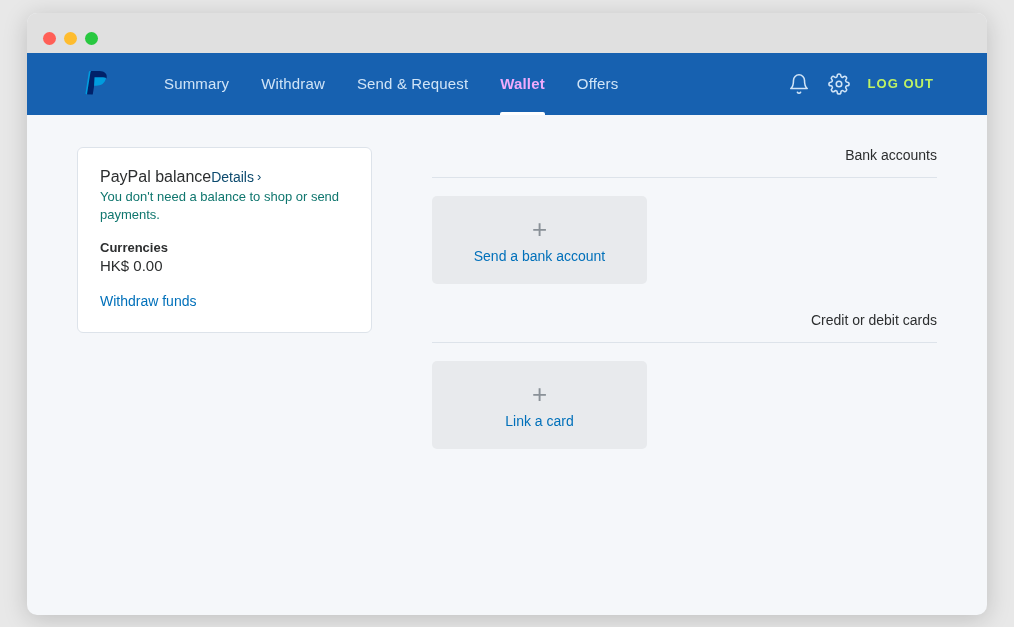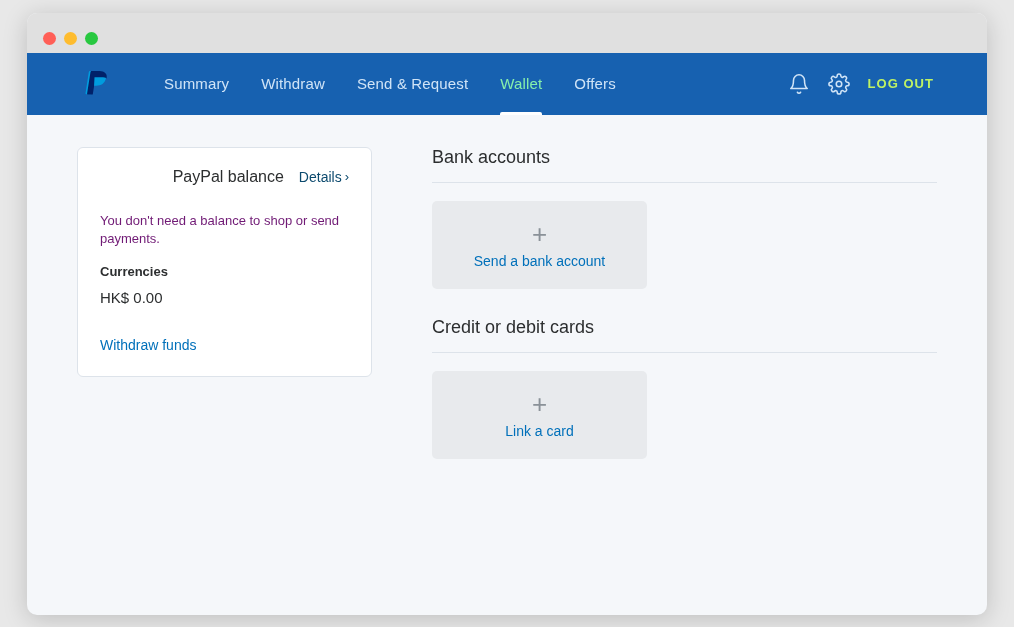--- a/index.html
+++ b/index.html
@@ -64,22 +64,22 @@
       padding: 0 16px;
       height: 62px;
       display: flex;
       align-items: center;
       cursor: pointer;
       position: relative;
       text-decoration: none;
       letter-spacing: 0.01em;
     }
     .nav-link.active {
-      color: #86efac;
-      font-weight: 400;
+      color: #f0abfc;
+      font-weight: 700;
     }
     .nav-link.active::after {
       content: '';
       position: absolute;
       bottom: 0;
       left: 16px;
       right: 16px;
       height: 3px;
       background: #fff;
       border-radius: 2px 2px 0 0;
@@ -120,69 +120,69 @@
     .balance-card {
       background: #fff;
       border: 1px solid #dde3ea;
       border-radius: 6px;
       padding: 20px 22px 22px 22px;
       width: 295px;
       min-width: 295px;
     }
     .balance-card-header {
       display: flex;
-      justify-content: flex-end;
-      align-items: center;
-      margin-bottom: 26px;
-      gap: 15px;
+      justify-content: flex-start;
+      align-items: center;
+      margin-bottom: 2px;
     }
     .balance-title {
       font-size: 16px;
       font-weight: 400;
       color: #2c2e2f;
     }
     .details-link {
       color: #0c4a6e;
       font-size: 14px;
       font-weight: 500;
       cursor: pointer;
       display: flex; align-items: center; gap: 3px;
     }
     .balance-desc {
       font-size: 13px;
-      color: #701a75;
+      color: #0f766e;
       margin-bottom: 16px;
       line-height: 1.4;
     }
     .currencies-label {
       font-size: 13px;
       font-weight: 700;
       color: #2c2e2f;
-      margin-bottom: 10px;
+      margin-bottom: 2px;
     }
     .currencies-value {
       font-size: 15px;
       color: #2c2e2f;
-      margin-bottom: 30px;
+      margin-bottom: 18px;
     }
     .withdraw-link {
       color: #0070ba;
       font-size: 14px;
       cursor: pointer;
     }
 
     
     .right-panel {
       flex: 1;
     }
     .section-title {
-      font-size: 18px;
+      font-size: 14px;
       font-weight: 500;
       color: #2c2e2f;
       margin-bottom: 14px;
+      text-align: right;
     }
     .section-divider {
       border: none;
       border-top: 1px solid #dde3ea;
       margin-bottom: 18px;
     }
     .add-card {
       background: #e8eaed;
       border: none;
       border-radius: 5px;

